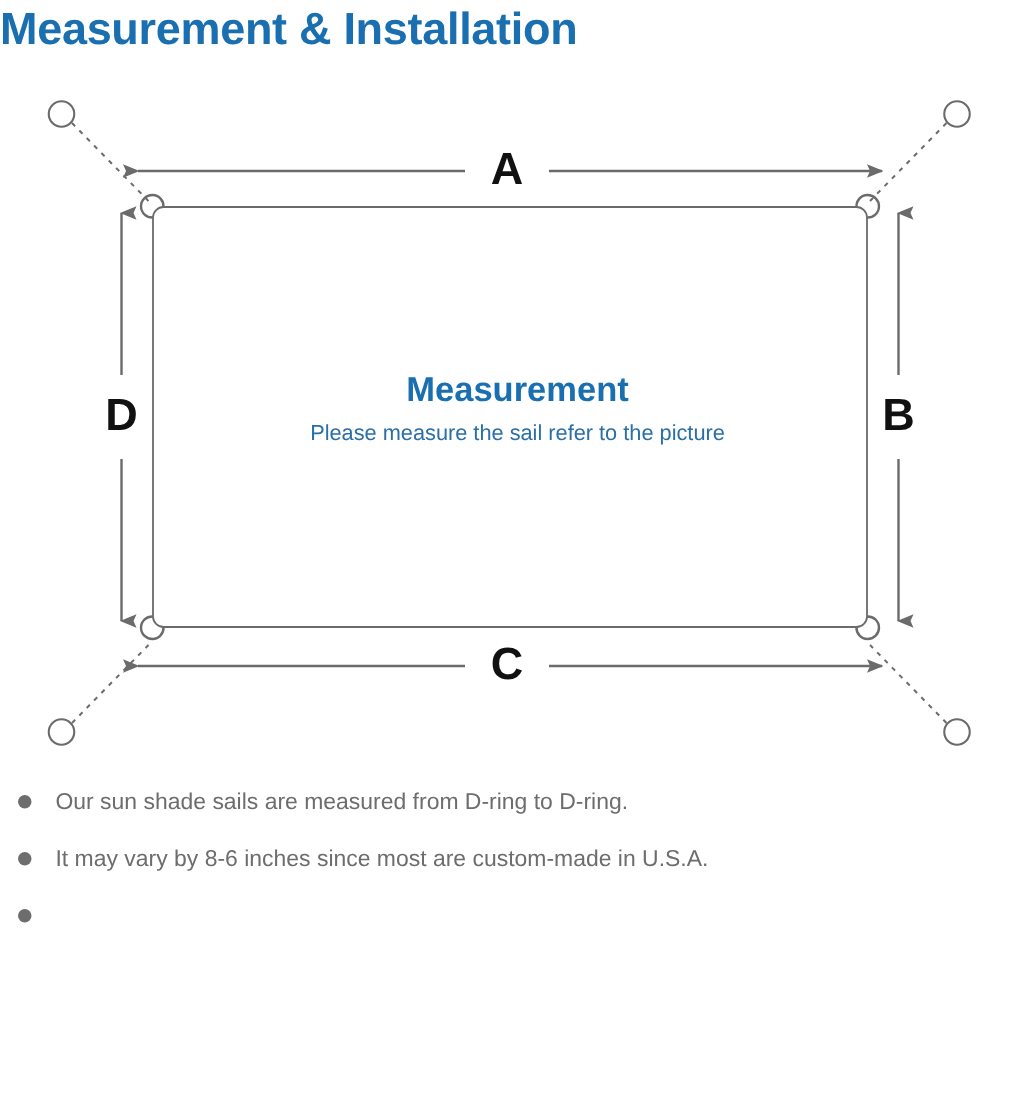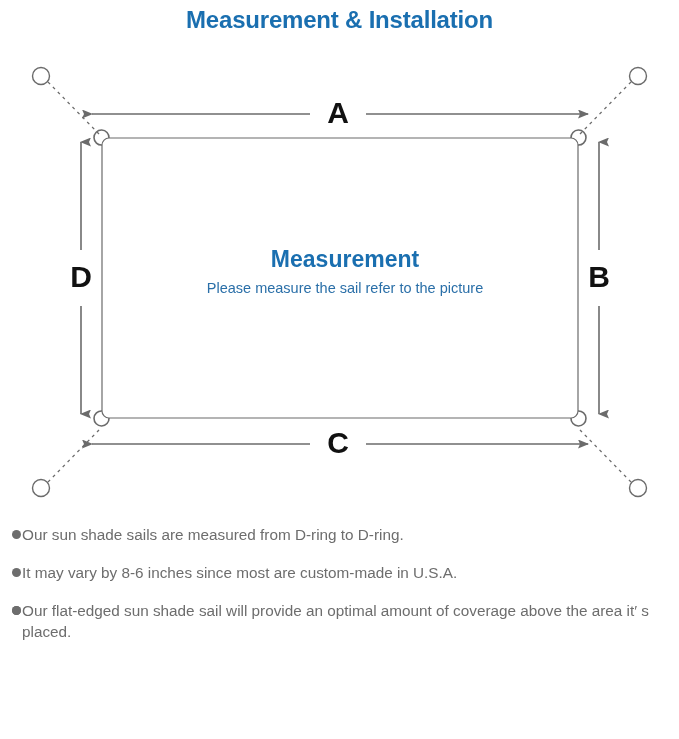--- a/index.html
+++ b/index.html
@@ -16,22 +16,22 @@
   }
 
   
   #page-title {
     position: absolute;
     top: 0;
     left: 0;
     width: 679px;
     height: 44px;
     line-height: 40px;
-    text-align: center;
-    font-size: 24px;
+    text-align: left;
+    font-size: 30px;
     font-weight: bold;
     color: #1a6fb0;
     letter-spacing: -0.2px;
   }
 
   
   #diagram-wrap {
     position: absolute;
     top: 44px;
     left: 0;
@@ -70,21 +70,21 @@
   
   #notes-list {
     position: absolute;
     top: 524px;
     left: 0;
     width: 679px;
     height: 215px;
   }
   .note-item {
     position: relative;
-    padding-left: 22px;
+    padding-left: 37px;
     margin: 0 14px 0 0;
     color: #6d6d6d;
     font-size: 15.3px;
     line-height: 21px;
     font-family: "Liberation Sans", sans-serif;
   }
   .note-item + .note-item {
     margin-top: 17px;
   }
   .note-bullet {
@@ -176,17 +176,13 @@
     <span class="note-bullet"></span>
     <span>Our sun shade sails are measured from D-ring to D-ring.</span>
   </div>
   <div class="note-item">
     <span class="note-bullet"></span>
     <span>It may vary by 8-6 inches since most are custom-made in U.S.A.</span>
   </div>
   <div class="note-item">
     <span class="note-bullet"></span>
   </div>
-  <div class="note-item">
-    <span class="note-bullet"></span>
-    <span>Our flat-edged sun shade sail will provide an optimal amount of coverage above the area it′ s placed.</span>
-  </div>
 </div>
 
 </body></html>

